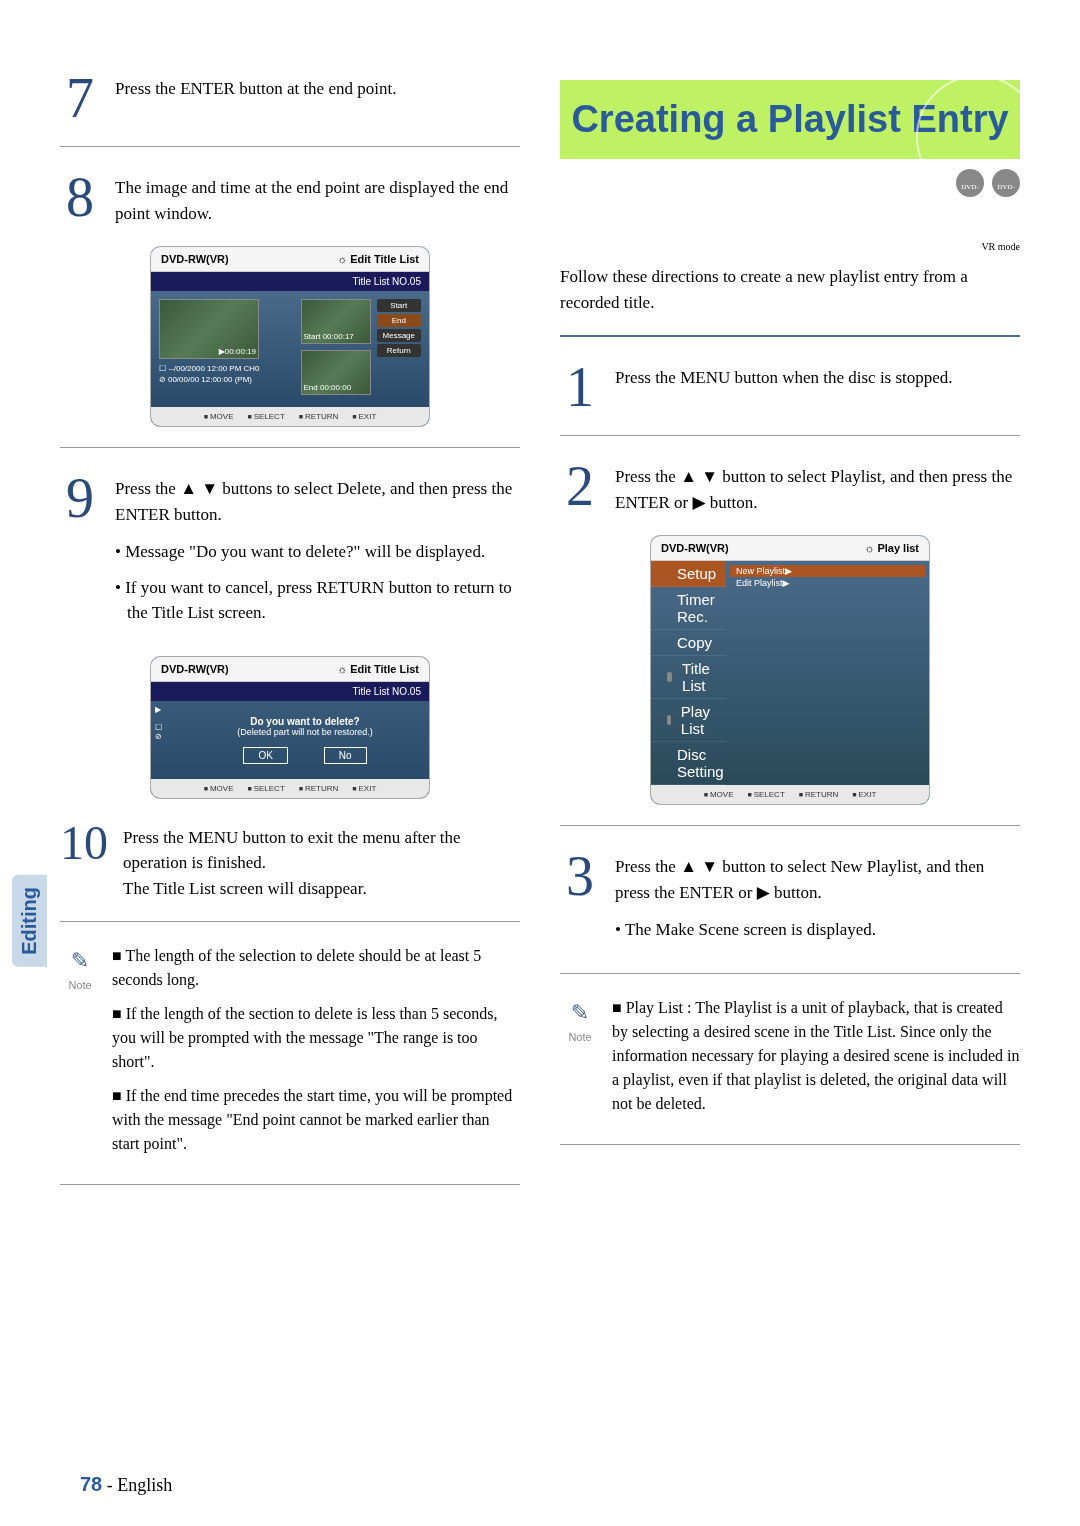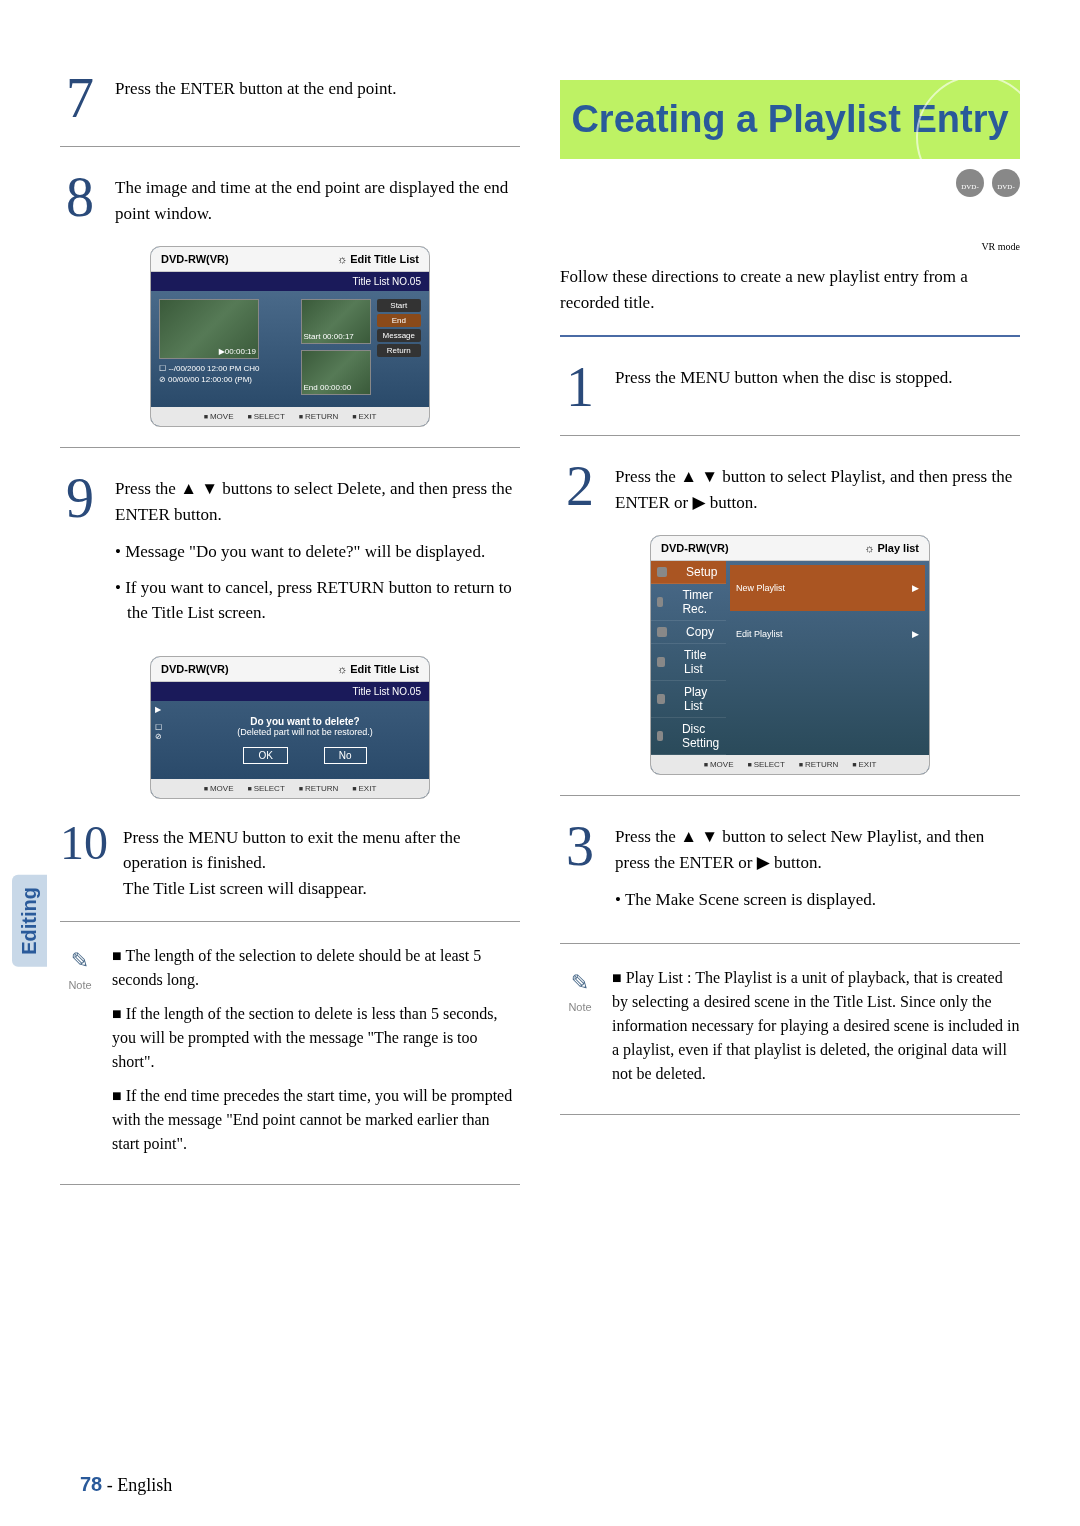--- a/index.html
+++ b/index.html
@@ -176,40 +176,40 @@
     display: flex;
     background: linear-gradient(180deg, #4a6a8a 0%, #2a4a5a 100%);
     min-height: 120px;
   }
   .sb-menu-left {
     width: 75px;
     display: flex;
     flex-direction: column;
   }
   .sb-menu-item {
-    padding: 4px 6px;
-    font-size: 12px;
+    padding: 4px 16px;
+    font-size: 15px;
     color: #fff;
     display:flex;
     align-items:center;
-    gap:19px;
+    gap:10px;
     border-bottom:1px solid rgba(255,255,255,0.1);
   }
   .sb-menu-item.active {
     background: #aa5522;
   }
   .sb-menu-right {
     flex: 1;
     padding: 4px;
   }
   .sb-submenu-item {
-    padding: 18px 6px;
+    padding: 1px 6px;
     font-size: 9px;
     display:flex;
-    justify-content:space-between;
+    justify-content:flex-start;
     color:#fff;
   }
   .sb-submenu-item.active {
     background: #aa5522;
   }
   .mini-icon {
     width:10px;
     height:10px;
     background:#888;
     border-radius:2px;

